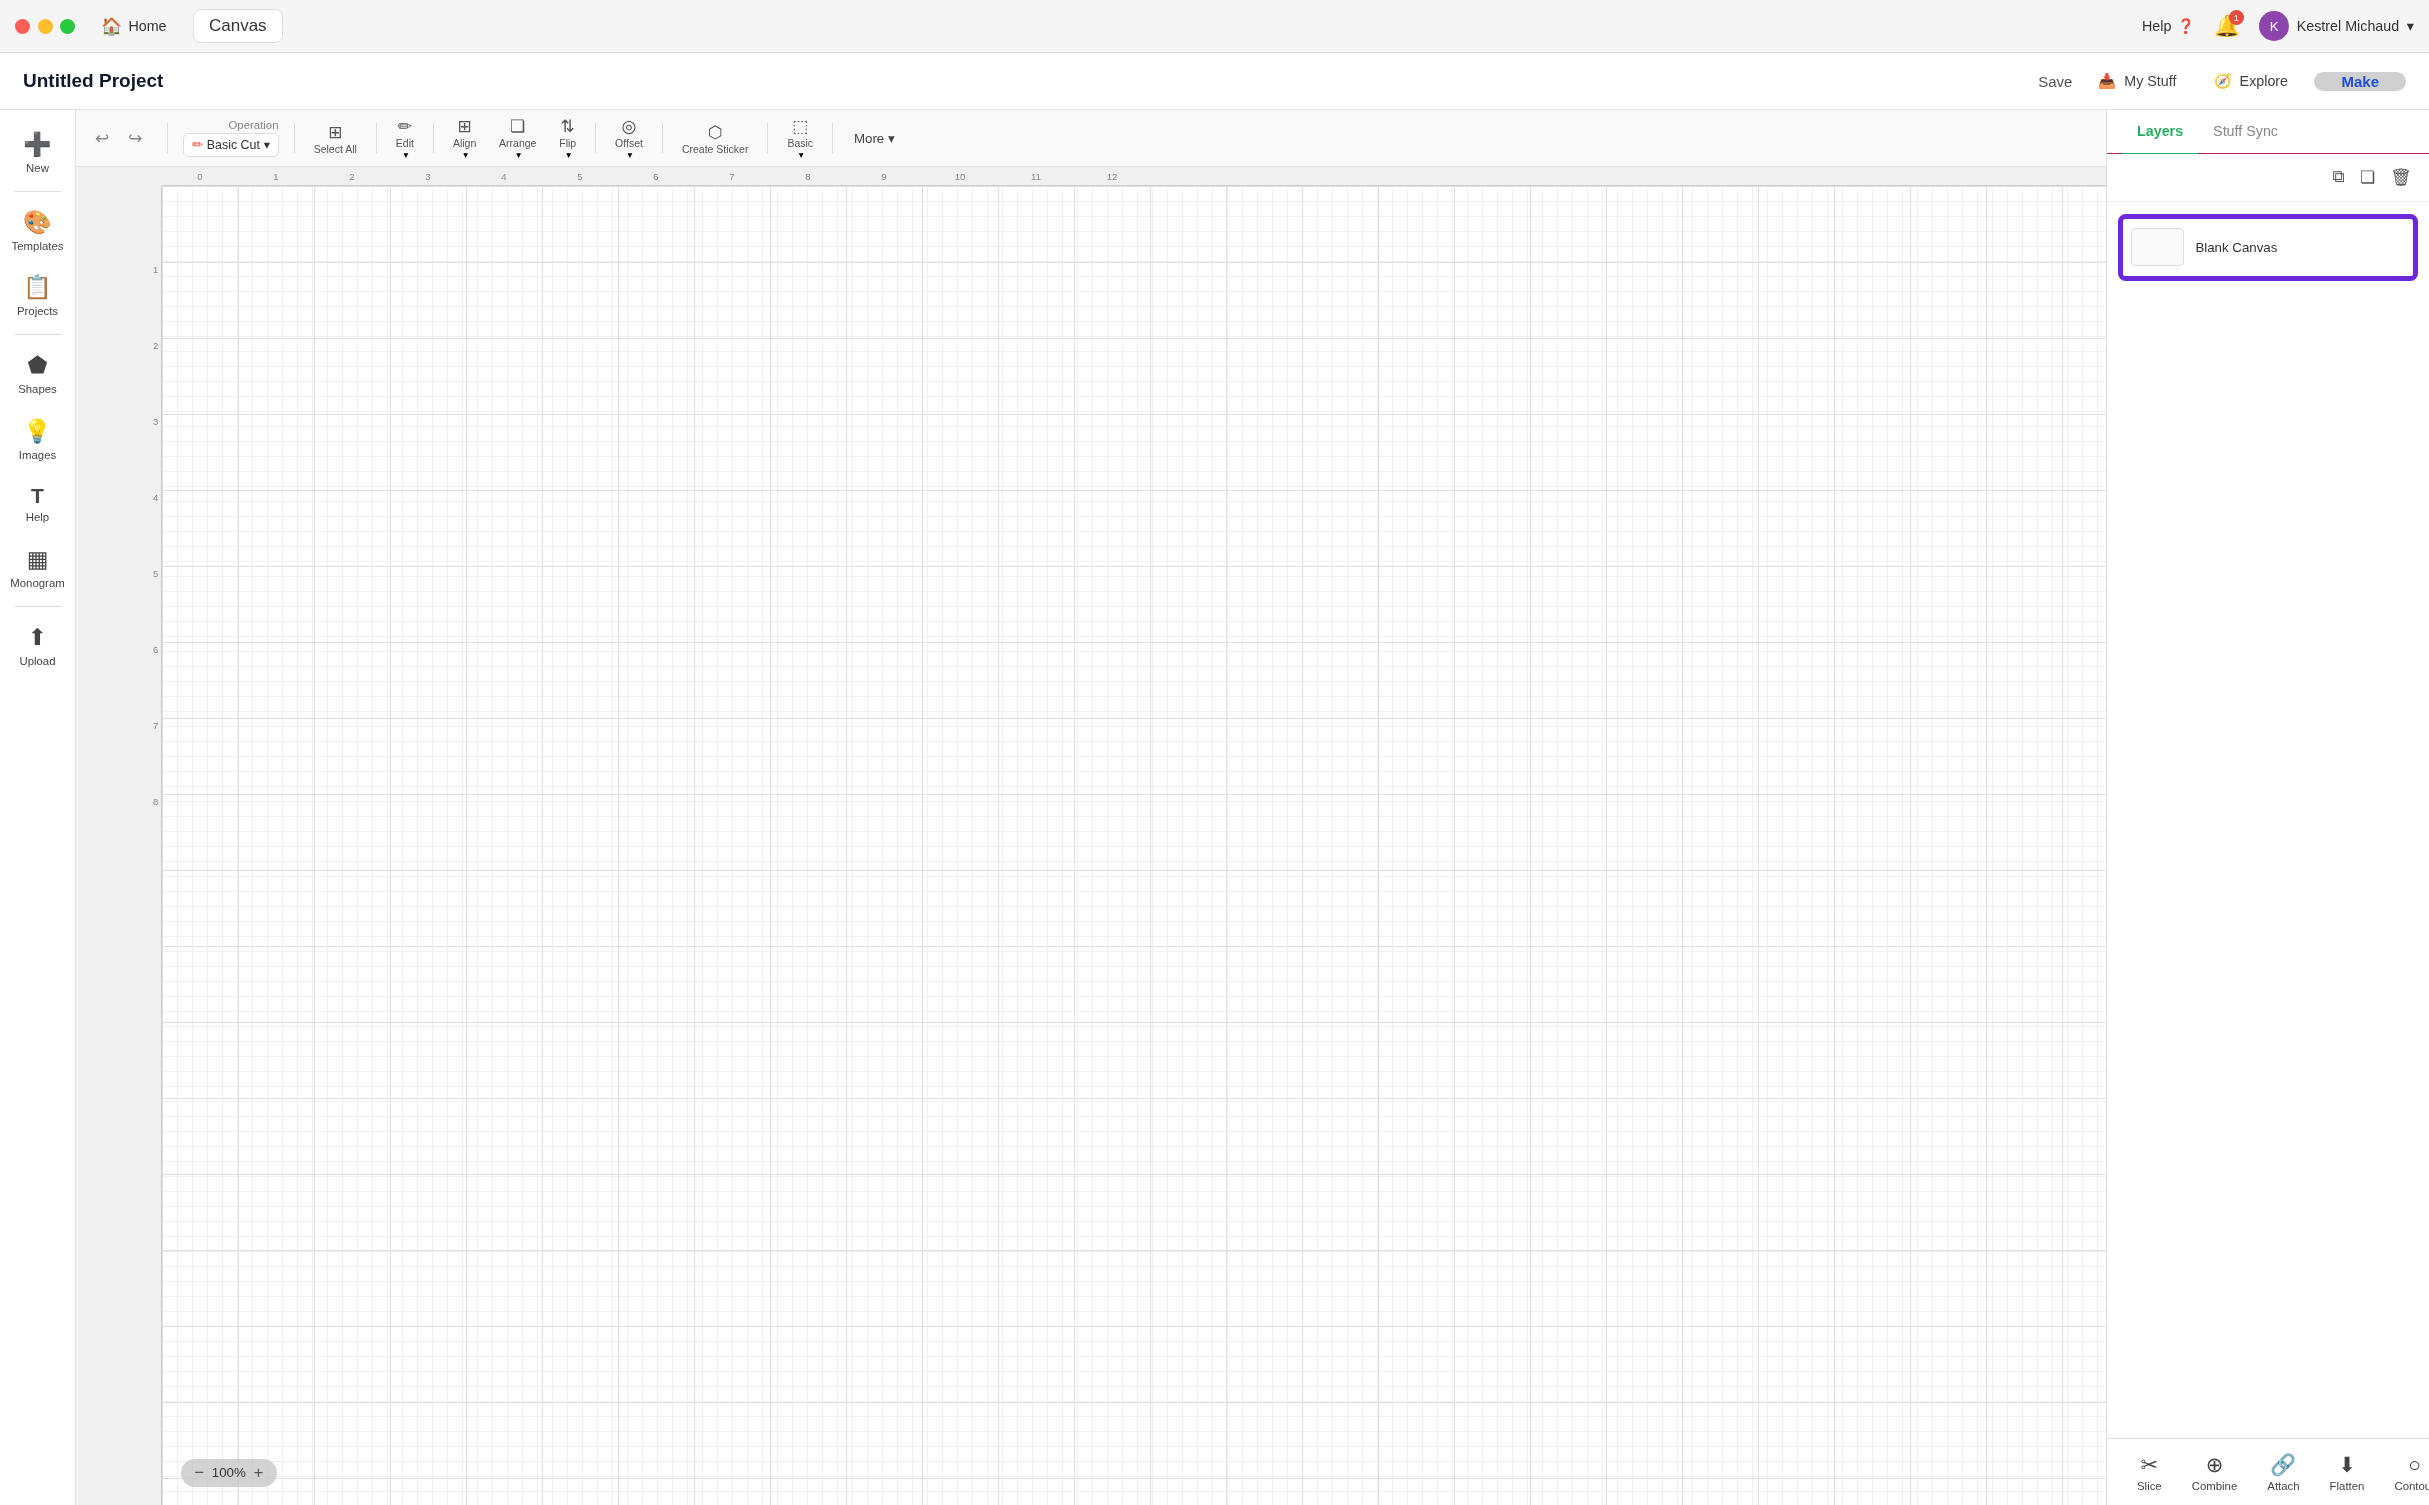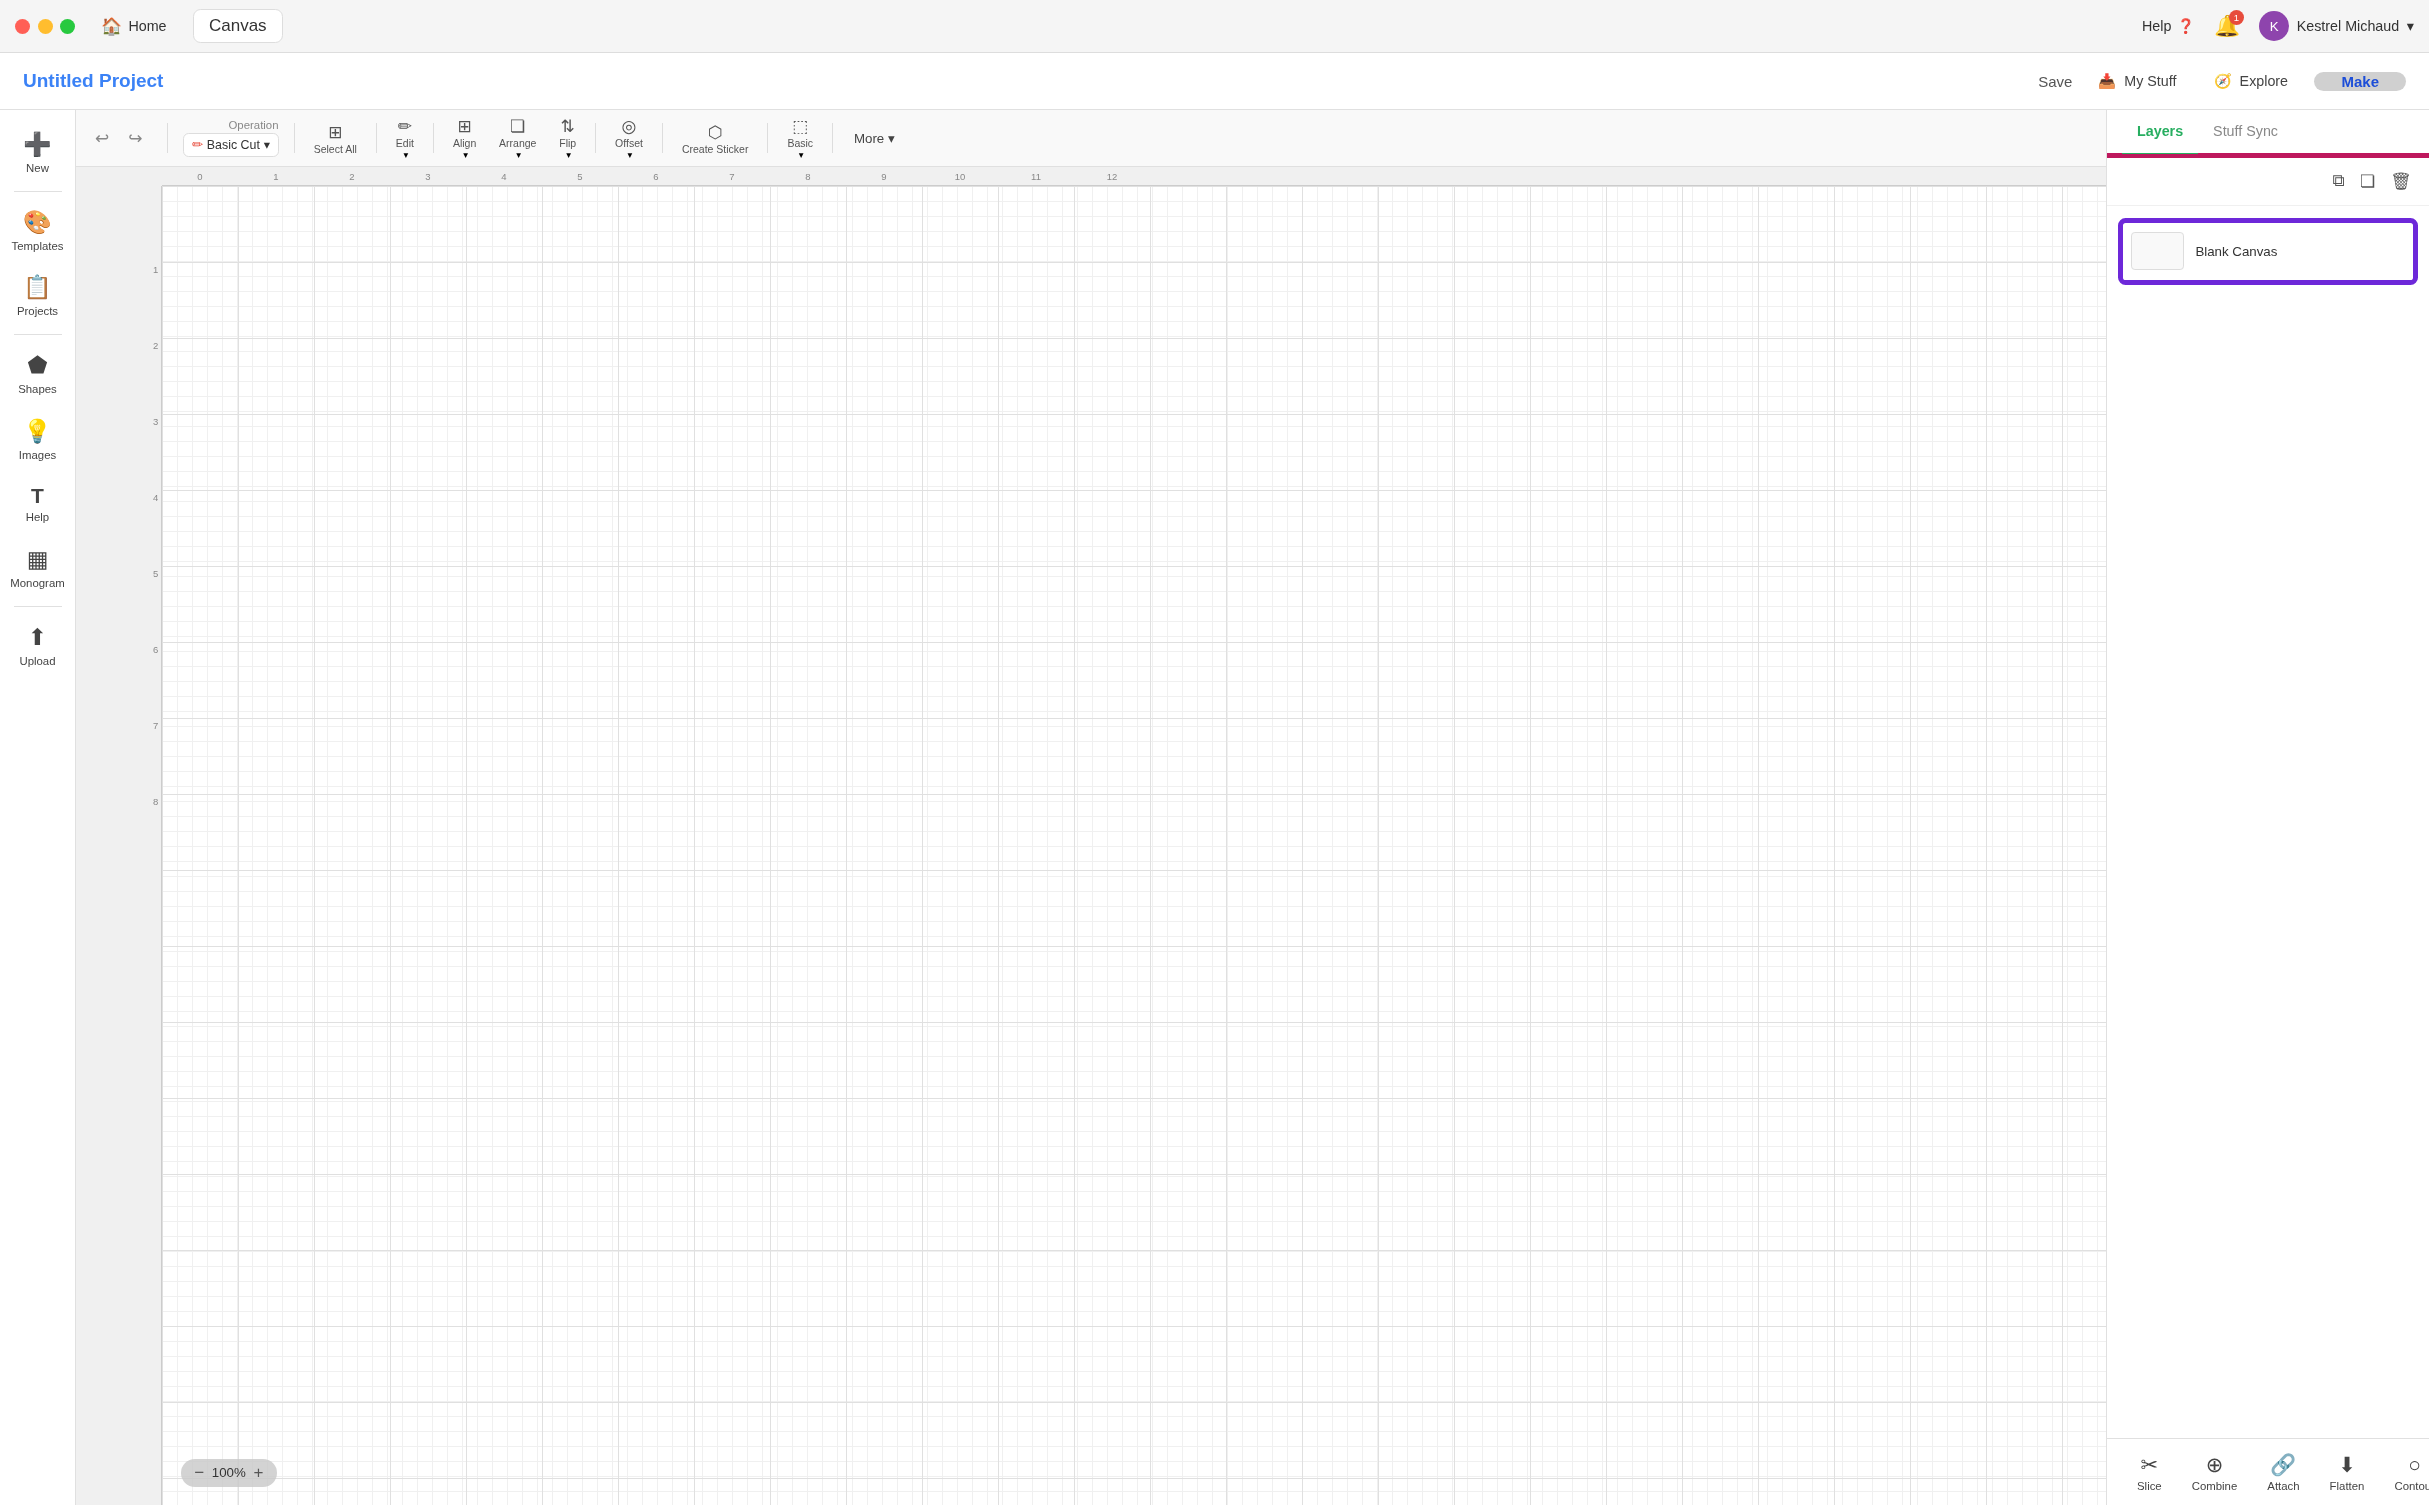--- a/index.html
+++ b/index.html
@@ -45,21 +45,21 @@
     .user-btn { display: flex; align-items: center; gap: 7.6px; cursor: pointer; font-size: 14.3px; color: #333; }
     .avatar { width: 30px; height: 30px; border-radius: 50%; background: #8e44ad; display: flex; align-items: center; justify-content: center; color: white; font-size: 13.3px; }
 
     
     .app-header {
       display: flex; align-items: center;
       height: 57px; background: white;
       border-bottom: 1px solid #e0e0e0;
       padding: 0 23px;
     }
-    .project-title { font-size: 19px; font-weight: 600; color: #3b82f6; }
+    .project-title { font-size: 19px; font-weight: 600; color: #0f172a; }
     .header-right { margin-left: auto; display: flex; align-items: center; gap: 15px; }
     .save-btn { font-size: 15px; color: #555; cursor: pointer; background: none; border: none; }
     .my-stuff-btn, .explore-btn {
       display: flex; align-items: center; gap: 7.6px;
       font-size: 14.3px; color: #444; cursor: pointer;
       background: none; border: none; padding: 7.6px 11.4px;
     }
     .make-btn {
       background: #d0d0d0; color: #1d4ed8;
       border: none; border-radius: 19px;
@@ -165,21 +165,21 @@
     .zoom-btn { font-size: 17px; color: #555; cursor: pointer; background: none; border: none; line-height: 1; }
     .zoom-level { font-size: 13.3px; color: #333; font-weight: 500; }
 
     
     .right-panel {
       width: 323px; background: white;
       border-left: 1px solid #e0e0e0;
       display: flex; flex-direction: column;
     }
     .panel-tabs {
-      display: flex; border-bottom: 5px solid #be185d;
+      display: flex; border-bottom: 1px solid #be185d;
       padding: 0 15px;
     }
     .panel-tab {
       padding: 13.3px 15px; font-size: 14.3px; color: #888;
       cursor: pointer; border-bottom: 1.9px solid transparent;
       margin-bottom: -1px;
     }
     .panel-tab.active { color: #27ae60; border-bottom-color: #27ae60; font-weight: 600; }
     .panel-actions {
       display: flex; justify-content: flex-end;

